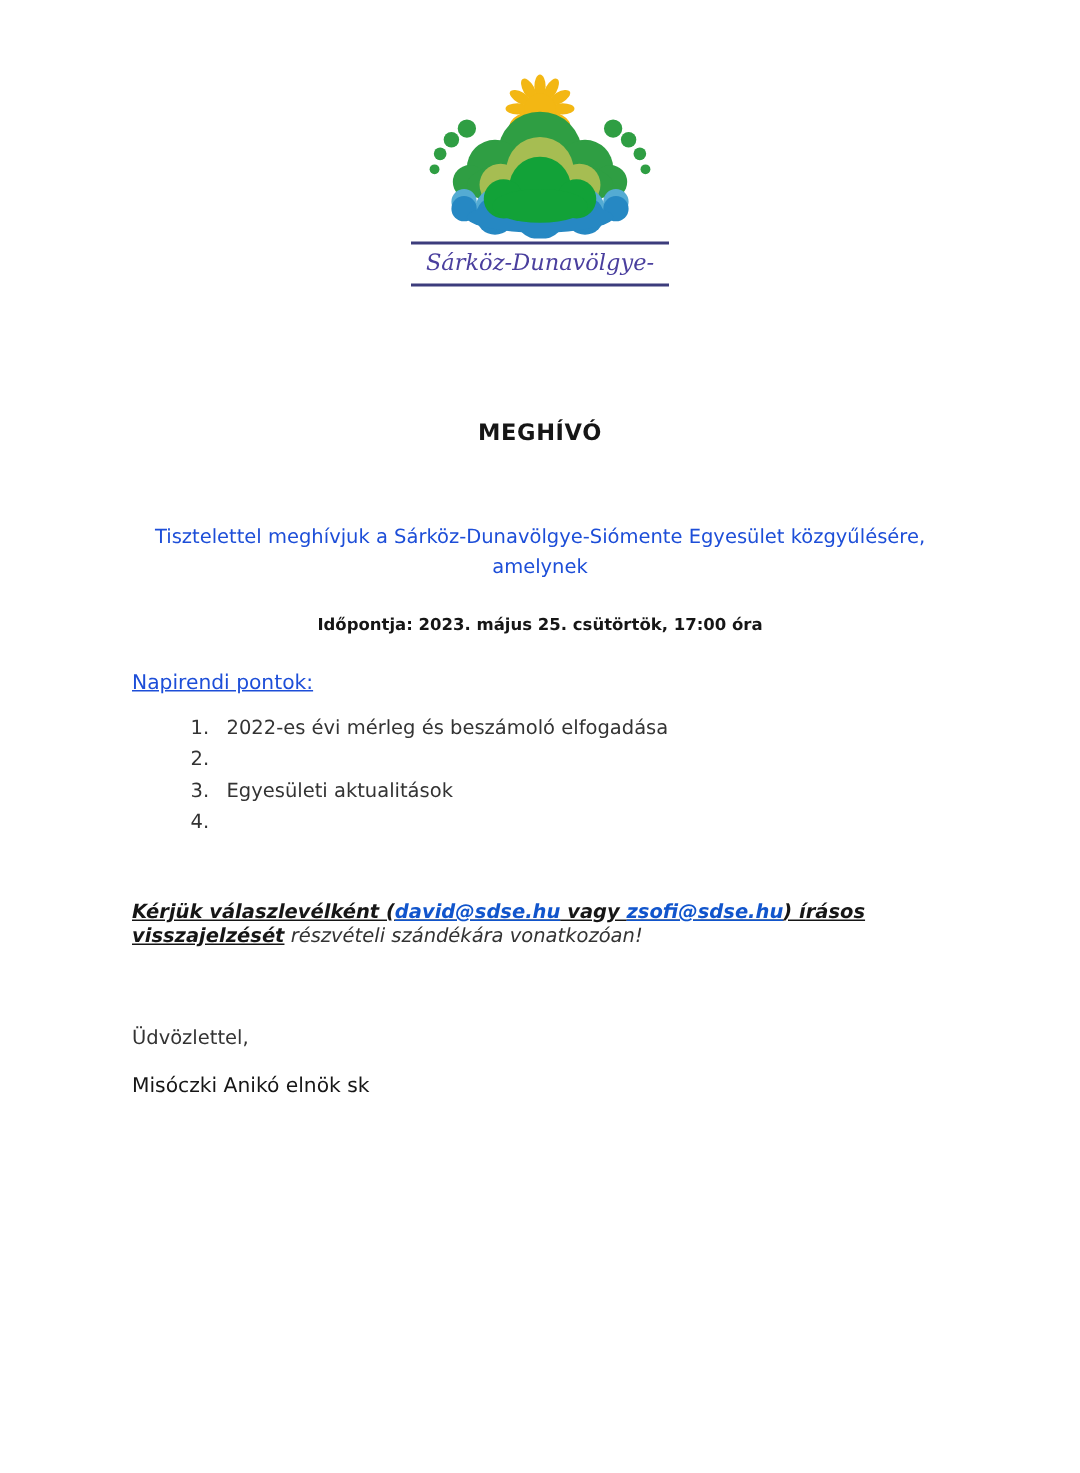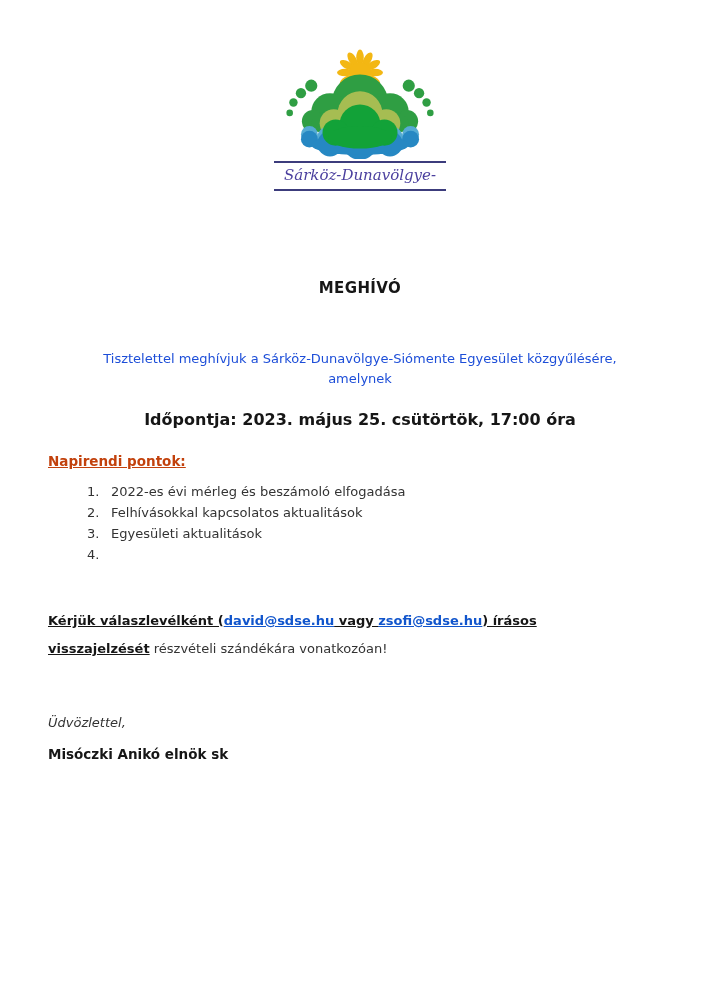--- a/index.html
+++ b/index.html
@@ -23,51 +23,51 @@
     min-width: 168px;
     text-align: center;
     font-family: "DejaVu Serif", "Liberation Serif", serif;
     font-style: italic;
     font-size: 15px;
     line-height: 1.25;
     color: #4a3f9e;
   }
 
   
-  .content { padding: 0 48px; }
+  .content { padding: 0 88px; }
   .title {
     margin-top: 88px;
     text-align: center;
     font-size: 15px; font-weight: bold; letter-spacing: 0.4px;
     color: #161616;
   }
   .intro { margin-top: 52px; text-align: center; line-height: 20px; color: #1d4ed8; }
   .meta-time, .meta-place {
-    text-align: center; font-weight: bold; color: #161616; font-size: 16px;
+    text-align: center; font-weight: bold; color: #161616; font-size: 11px;
   }
   .meta-time  { margin-top: 21px; }
   .meta-place { margin-top: 17px; }
 
   .agenda-heading {
     margin-top: 24px;
-    font-weight: bold; text-decoration: underline; color: #c2410c; font-size: 13.5px;
+    font-weight: normal; text-decoration: underline; color: #1d4ed8; font-size: 13.5px;
   }
   .agenda { margin-top: 12px; }
   .agenda-row { display: flex; line-height: 21px; }
   .agenda-num { width: 24px; margin-left: 39px; flex: none; }
   .agenda-txt { flex: 1; }
 
-  .reply { margin-top: 42px; max-width: 560px; line-height: 28px; }
+  .reply { margin-top: 42px; max-width: 560px; line-height: 16px; font-style: italic; }
   .reply .u  { font-weight: bold; text-decoration: underline; color: #161616; }
   .email-link { color: #1155cc; text-decoration: underline; cursor: pointer; font-weight: bold; }
 
   .dateline  { margin-top: 38px; }
-  .closing   { margin-top: 52px; font-style: italic; }
+  .closing   { margin-top: 52px; }
   .on-behalf { margin-top: 54px; }
-  .signature { margin-top: 16px; font-weight: bold; color: #161616; font-size: 13.5px; }
+  .signature { margin-top: 16px; font-weight: normal; color: #161616; font-size: 13.5px; }
 </style>
 </head>
 <body>
 
 <div class="page">
 
   <div class="logo-wrap">
     <svg class="logo-art" width="150" height="111" viewBox="0 0 160 118" aria-hidden="true">
 
       <g transform="translate(80,26)" fill="#f3b713">
@@ -158,21 +158,20 @@
 
     <p class="agenda-heading">Napirendi pontok:</p>
 
     <div class="agenda">
       <div class="agenda-row">
           <span class="agenda-num">1.</span>
           <span class="agenda-txt">2022-es évi mérleg és beszámoló elfogadása</span>
         </div>
       <div class="agenda-row">
           <span class="agenda-num">2.</span>
-          <span class="agenda-txt">Felhívásokkal kapcsolatos aktualitások</span>
         </div>
       <div class="agenda-row">
           <span class="agenda-num">3.</span>
           <span class="agenda-txt">Egyesületi aktualitások</span>
         </div>
       <div class="agenda-row">
           <span class="agenda-num">4.</span>
         </div>
     </div>
 

